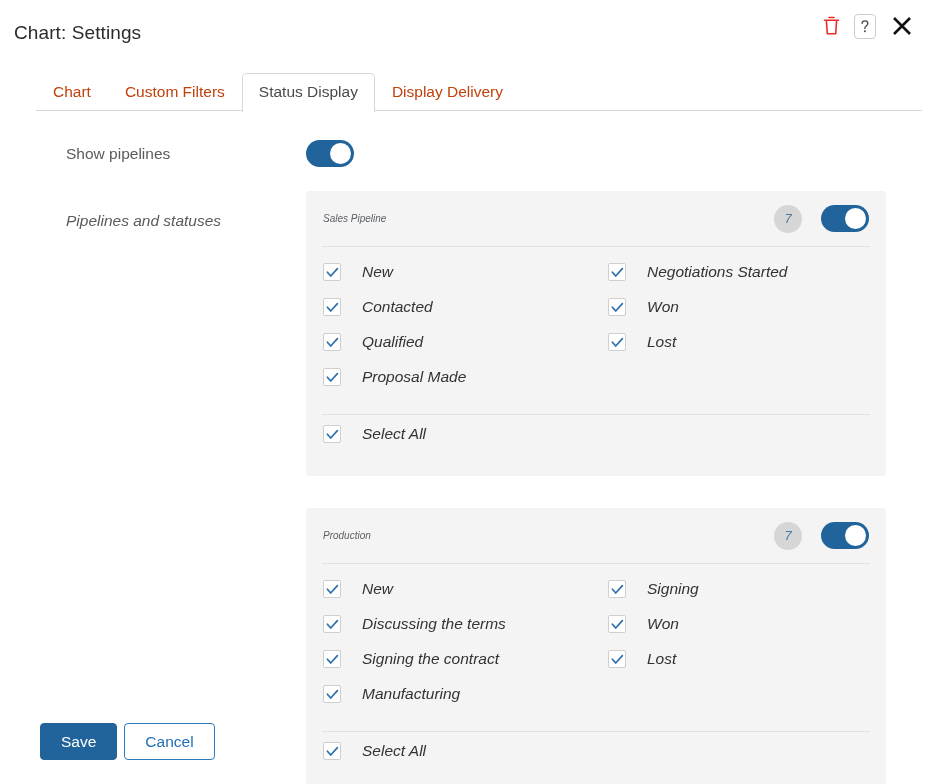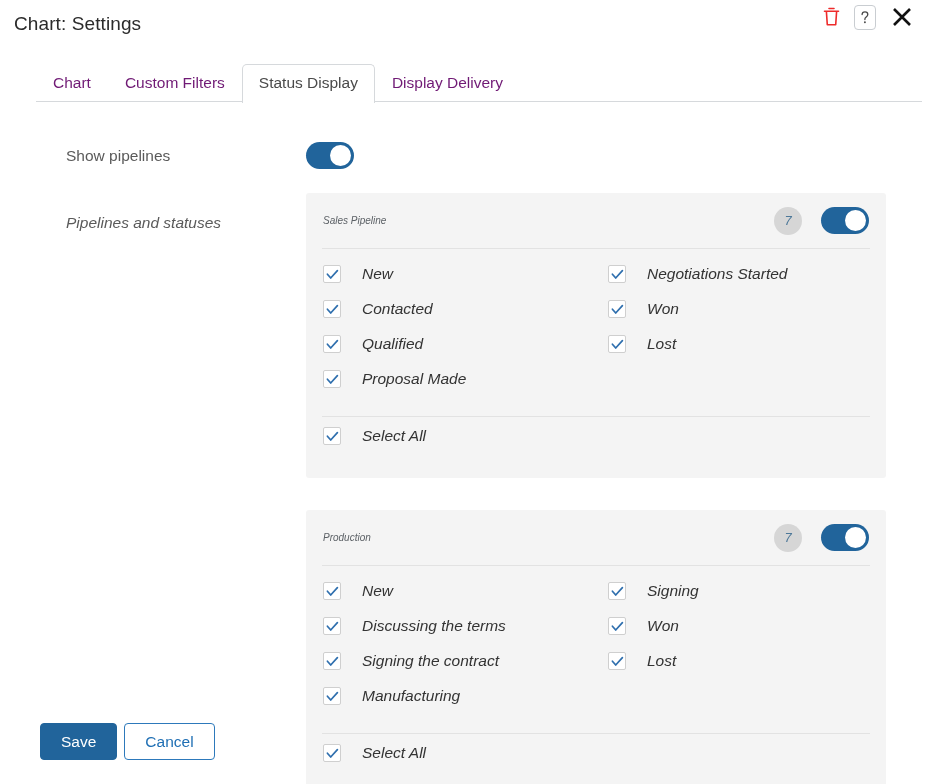--- a/index.html
+++ b/index.html
@@ -18,20 +18,21 @@
     position: relative;
   }
 
   
   .header {
     position: relative;
     height: 46px;
     padding: 0 16px 0 14px;
     display: flex;
     align-items: center;
+    margin-top: 9px;
   }
   .dialog-title {
     font-size: 19px;
     color: #2b2b2b;
     letter-spacing: 0.1px;
     line-height: 1;
   }
   .header-actions {
     position: absolute;
     right: 16px;
@@ -67,21 +68,21 @@
   .tabs {
     position: absolute;
     left: 36px;
     bottom: 0;
     display: flex;
     align-items: flex-end;
     z-index: 2;
   }
   .tab {
     font-size: 15.5px;
-    color: #701a75;
+    color: #c2410c;
     padding: 8px 16px 11px 16px;
     cursor: pointer;
     border: 1px solid transparent;
     border-bottom: none;
     border-radius: 5px 5px 0 0;
     background: transparent;
     line-height: 1.25;
     white-space: nowrap;
     position: relative;
     top: 1px;
@@ -103,21 +104,21 @@
 
   
   .form {
     padding: 0 0 0 0;
   }
   .form-row {
     display: flex;
     align-items: flex-start;
   }
   .row-show-pipelines {
-    margin-top: 40px;
+    margin-top: 29px;
     align-items: center;
   }
   .row-pipelines {
     margin-top: 24px;
     font-style: italic;
   }
   .form-label {
     width: 306px;
     padding-left: 66px;
     font-size: 15.5px;

